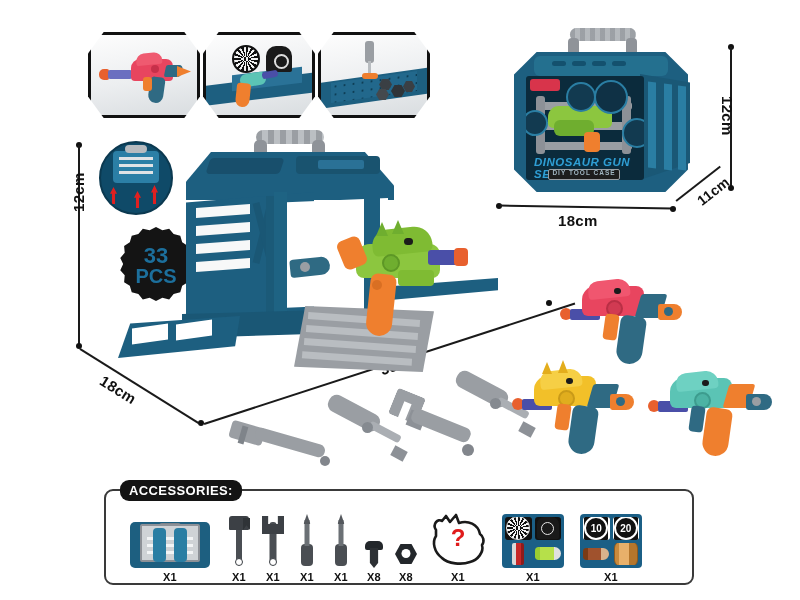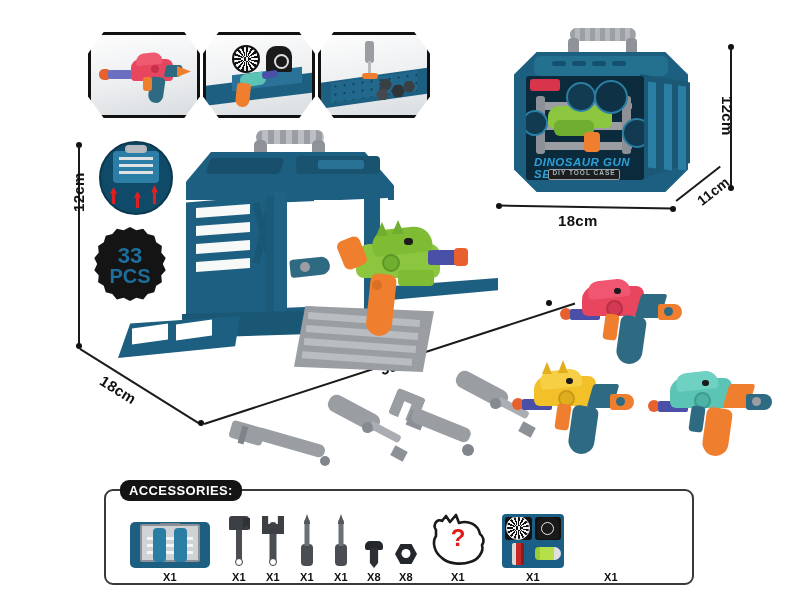--- a/index.html
+++ b/index.html
@@ -202,21 +202,21 @@
     <div class="sh" style="left:12px;top:8px;width:46px;height:32px;background:#2b7fa6;border-radius:4px;"></div>
     <div class="sh" style="left:24px;top:2px;width:22px;height:8px;background:#b7bbbf;border-radius:4px;"></div>
     <div class="sh" style="left:18px;top:14px;width:34px;height:3px;background:#dfe3e6;"></div>
     <div class="sh" style="left:18px;top:21px;width:34px;height:3px;background:#dfe3e6;"></div>
     <div class="sh" style="left:18px;top:28px;width:34px;height:3px;background:#dfe3e6;"></div>
     <div class="sh" style="left:9px;top:44px;width:7px;height:17px;background:#e02020;clip-path:polygon(50% 0,100% 40%,72% 40%,72% 100%,28% 100%,28% 40%,0 40%);"></div>
     <div class="sh" style="left:33px;top:48px;width:7px;height:17px;background:#e02020;clip-path:polygon(50% 0,100% 40%,72% 40%,72% 100%,28% 100%,28% 40%,0 40%);"></div>
     <div class="sh" style="left:50px;top:42px;width:7px;height:19px;background:#e02020;clip-path:polygon(50% 0,100% 40%,72% 40%,72% 100%,28% 100%,28% 40%,0 40%);"></div>
   </div>
 
-  <div class="gear" style="left:91px;top:227px;">
+  <div class="gear" style="left:117px;top:227px;">
     <div class="g1">33</div>
     <div class="g2">PCS</div>
   </div>
 
   <div class="dot" style="left:76px;top:142px;"></div>
   <div class="dimline" style="left:78px;top:145px;width:1.6px;height:200px;"></div>
   <div class="dot" style="left:76px;top:343px;"></div>
   <div class="dimlabel" style="left:70px;top:212px;transform:rotate(-90deg);transform-origin:left top;">12cm</div>
 
   <div class="dimline" style="left:80px;top:348px;width:140px;height:1.6px;transform:rotate(32deg);transform-origin:left center;"></div>
@@ -472,19 +472,39 @@
             </div>
             <div class="tcell light">
               <div style="width:26px;height:13px;background:linear-gradient(90deg,#9acd32 0 18%,#b6e04a 18% 72%,#e0e0e0 72% 100%);border-radius:4px 7px 7px 4px;"></div>
             </div>
           </div>
         </div>
         <div class="acccount">X1</div>
       </div>
 
       <div class="accitem" style="width:78px;">
+        <div class="accart">
+          <div class="targetcard">
+            <div class="tcell" style="background:transparent;">
+              <div class="scorebox">
+                <div class="scorering">10</div>
+              </div>
+            </div>
+            <div class="tcell" style="background:transparent;">
+              <div class="scorebox">
+                <div class="scorering">20</div>
+              </div>
+            </div>
+            <div class="tcell light">
+              <div style="width:26px;height:12px;background:linear-gradient(90deg,#7a3b16 0 20%,#a0522d 20% 70%,#d9b38c 70% 100%);border-radius:4px 7px 7px 4px;"></div>
+            </div>
+            <div class="tcell light">
+              <div style="width:22px;height:24px;border-radius:7px;background:linear-gradient(90deg,#c98a3c 0 16%,#e8b06a 16% 62%,#b5762c 62% 100%);border:1.5px solid #8d5a20;"></div>
+            </div>
+          </div>
+        </div>
         <div class="acccount">X1</div>
       </div>
 
     </div>
   </div>
 
 </div>
 
 </body></html>

